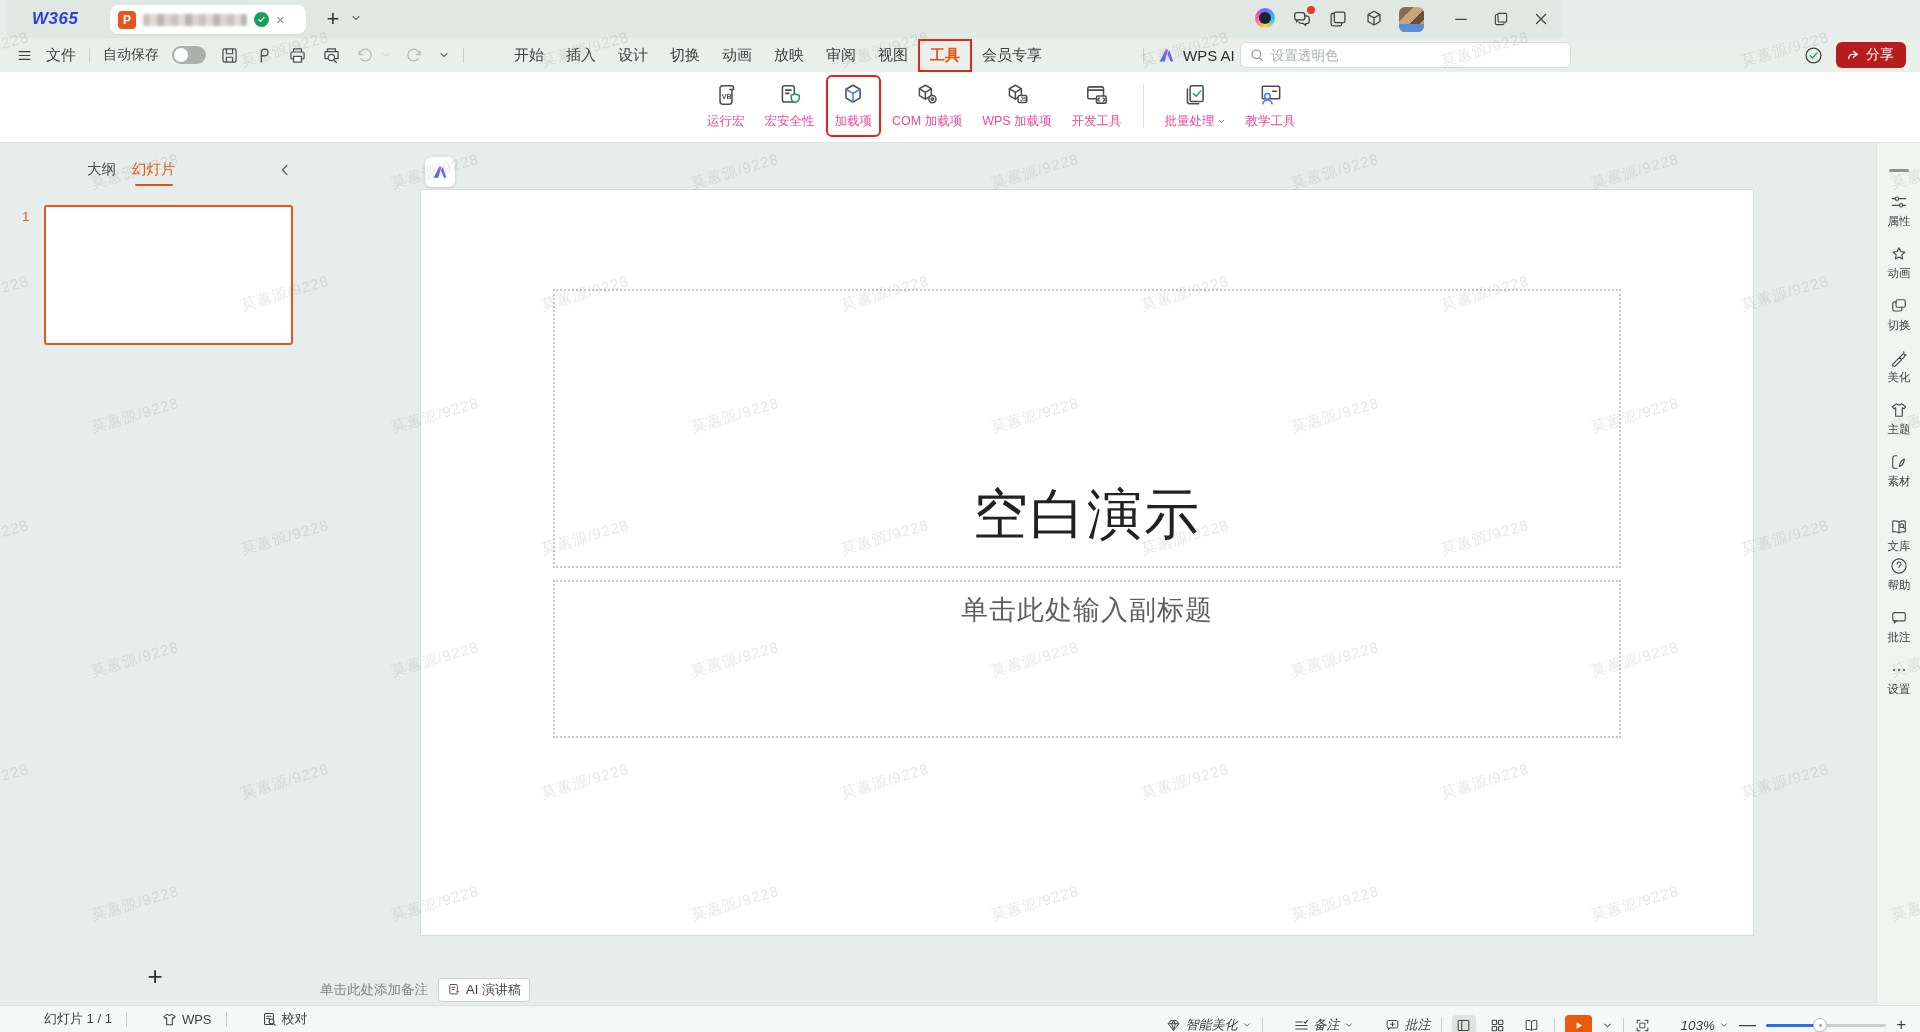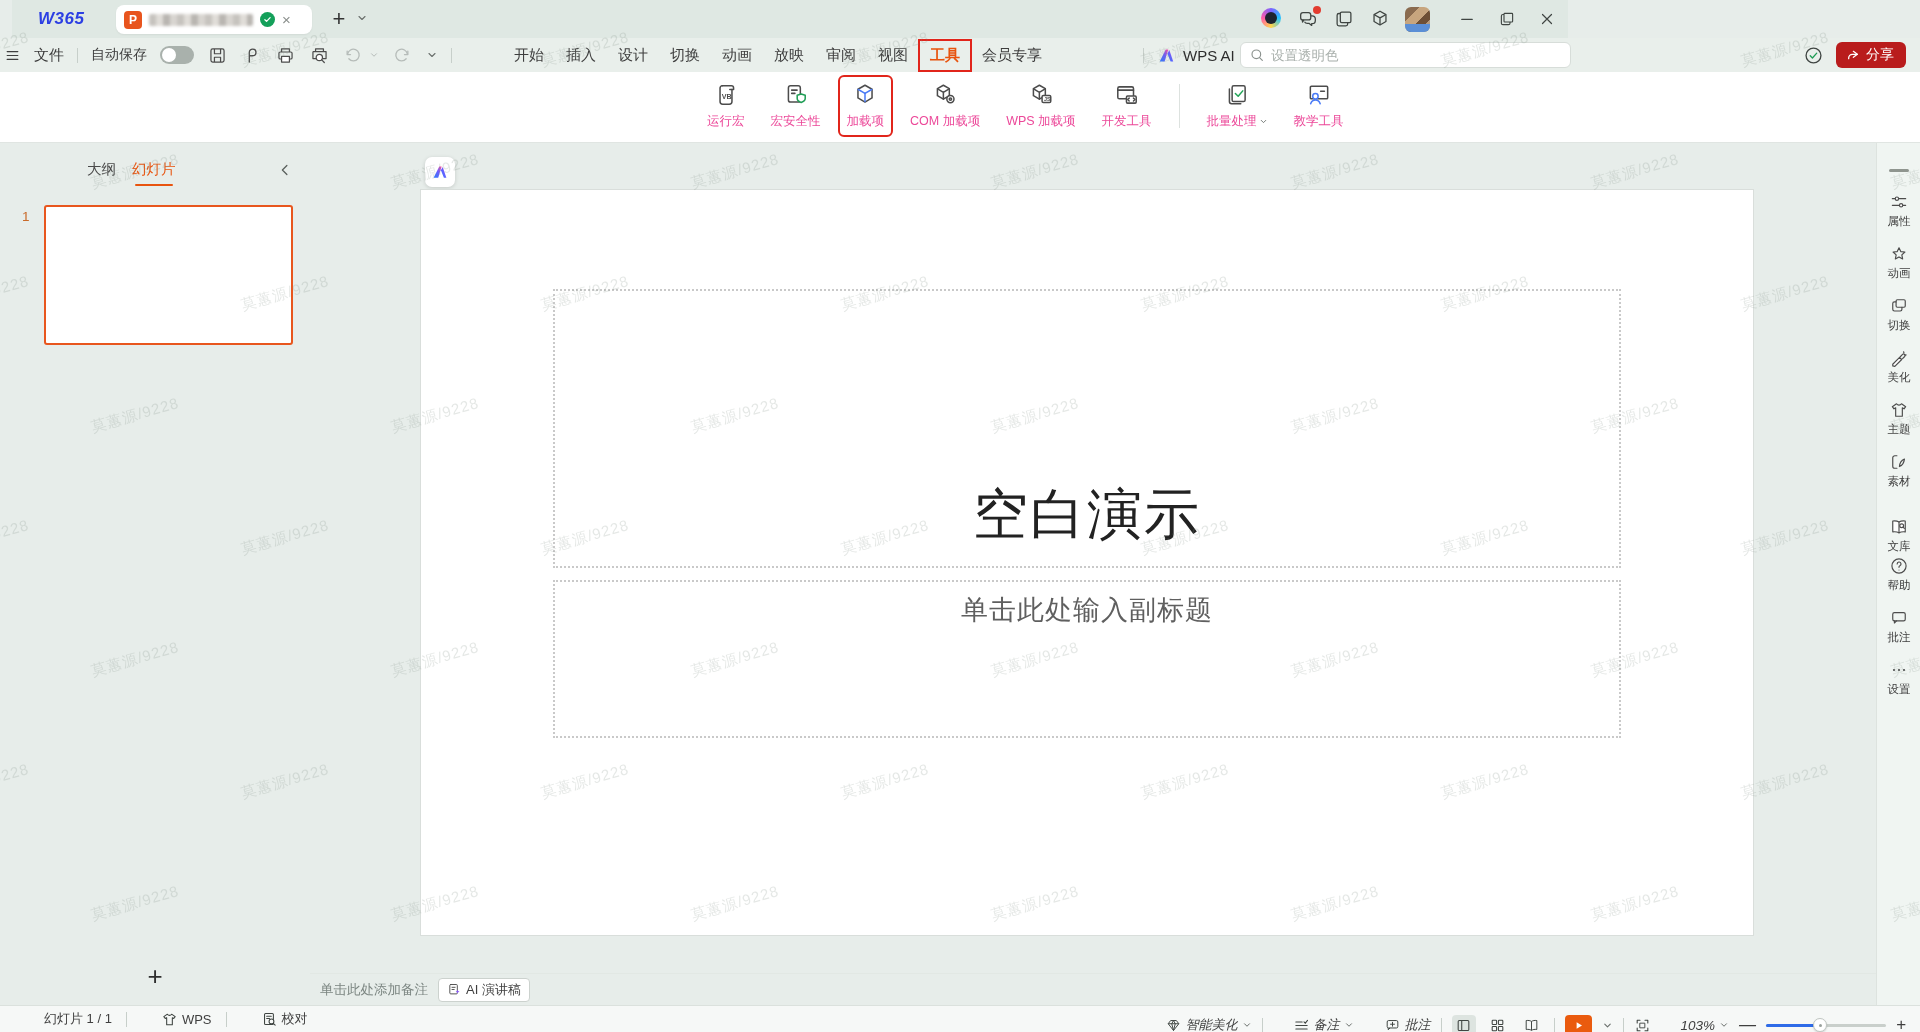--- a/index.html
+++ b/index.html
@@ -5,21 +5,21 @@
   * { margin:0; padding:0; box-sizing:border-box; }
   html,body { background:#cfd6d2; }
   #app {
     position:relative; width:1920px; height:1032px; overflow:hidden;
     background:#e7edea; font-family:"Liberation Sans", sans-serif; color:#3d3d3d;
     -webkit-font-smoothing:antialiased;
   }
   svg { display:block; }
 
   
-  .titlebar { position:absolute; left:12px; top:0; width:1556px; height:38px;
+  .titlebar { position:absolute; left:6px; top:0; width:1556px; height:38px;
     background:#dfe8e3; display:flex; align-items:center; }
   .brand { margin-left:26px; font-size:17px; font-weight:bold; font-style:italic;
     color:#2c3fe3; letter-spacing:.5px; width:70px; }
   .doc-tab { position:absolute; left:104px; top:5px; width:196px; height:29px;
     background:#ffffff; border-radius:8px; display:flex; align-items:center;
     padding:0 8px; gap:7px; box-shadow:0 1px 2px rgba(0,0,0,.06); }
   .ppt-icon { width:18px; height:18px; border-radius:4px; background:#e8541d; color:#fff;
     font-size:12px; font-weight:bold; display:flex; align-items:center; justify-content:center; }
   .mosaic-name { width:104px; height:12px; border-radius:2px;
     background:repeating-linear-gradient(90deg,#b9b5af 0 7px,#d9d5cf 7px 14px,#a8a49e 14px 21px,#cfcbc5 21px 28px);
@@ -38,21 +38,21 @@
   .badge { position:absolute; right:-2px; top:-2px; width:8px; height:8px; border-radius:50%; background:#e23c2f; }
   .avatar { width:25px; height:25px; border-radius:6px; overflow:hidden; position:relative;
     background:linear-gradient(135deg,#8a6b4f 0 30%,#c7a57e 30% 55%,#6e4f35 55% 75%,#b59a7d 75%);
     filter:blur(.7px); }
   .avatar::after { content:""; position:absolute; left:0; bottom:0; width:100%; height:8px; background:#5b8fd6; }
   .winctl { display:flex; align-items:center; gap:22px; margin-left:14px; }
 
   
   .menurow { position:absolute; left:0; top:38px; width:1920px; height:34px; background:#e9efeb; }
   .menurow .grp { position:absolute; top:0; height:34px; display:flex; align-items:center; }
-  .qa { left:4px; gap:13px; }
+  .qa { left:16px; gap:13px; }
   .filelbl { font-size:15px; color:#3a3a3a; }
   .vdiv { width:1px; height:15px; background:#c7cfca; }
   .autosave { font-size:14px; color:#3e3e3e; }
   .toggle { width:34px; height:18px; border-radius:9px; background:#a9b1ac; position:relative; }
   .toggle::after { content:""; position:absolute; left:2px; top:2px; width:14px; height:14px;
     border-radius:50%; background:#ffffff; }
   .qa-ic { width:21px; height:21px; }
   .tabs-grp { left:505px; gap:4px; }
   .mtab { font-size:15px; color:#3e3e3e; padding:4px 9px; white-space:nowrap; }
   .mtab.active { color:#e8540f; font-weight:bold; }
@@ -64,21 +64,21 @@
   .searchbox input { border:none; outline:none; flex:1; font-size:13.5px; color:#444;
     font-family:"Liberation Sans",sans-serif; background:transparent; }
   .searchbox input::placeholder { color:#a9b0ac; }
   .mr-right { right:14px; gap:12px; }
   .share-btn { height:26px; padding:0 12px 0 9px; background:#b91c1c; border-radius:6px; color:#fff;
     font-size:14px; display:flex; align-items:center; gap:5px; }
 
   
   .ribbon { position:absolute; left:0; top:72px; width:1920px; height:71px; background:#ffffff;
     border-bottom:1px solid #e0e5e2; }
-  .rb-wrap { position:absolute; left:700px; top:5px; display:flex; align-items:flex-start; gap:12px; }
+  .rb-wrap { position:absolute; left:700px; top:5px; display:flex; align-items:flex-start; gap:6px; }
   .rbtn { display:flex; flex-direction:column; align-items:center; gap:5px; padding:5px 7px;
     border-radius:4px; }
   .rbtn .ric { width:26px; height:26px; }
   .rbtn .rlbl { font-size:12.5px; color:#ec4899; white-space:nowrap; display:flex; align-items:center; gap:2px; }
   .rbtn.hl { outline:2px solid #e1251b; outline-offset:0px; }
   .rb-div { width:1px; height:44px; background:#dde2df; margin:7px 8px 0; }
 
   
   .leftpanel { position:absolute; left:0; top:143px; width:310px; height:862px; }
   .lp-tabs { position:absolute; left:0; top:16px; width:100%; height:26px; display:flex;

